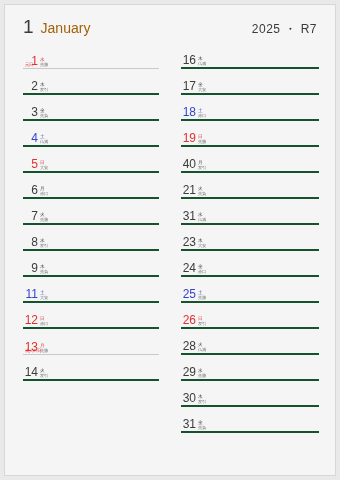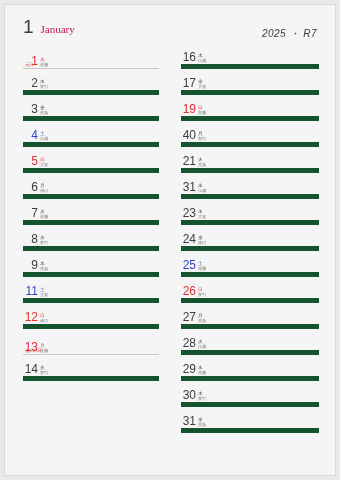--- a/index.html
+++ b/index.html
@@ -23,38 +23,37 @@
   }
   #title-wrap {
     position:absolute; left:18px; top:12px;
     display:flex; align-items:baseline; gap:7px;
   }
   #month-num {
     font-size:19px; font-weight:400; color:#3a3a3a;
     line-height:19px; letter-spacing:0px;
   }
   #month-name {
-    font-size:11px; font-weight:400; color:#be185d;
+    font-size:14px; font-weight:400; color:#a16207;
     line-height:13px;
-    font-family:Liberation Serif, serif;
   }
   #year-label {
-    position:absolute; right:18px; top:22px;
-    font-size:10px; color:#3a3a3a; letter-spacing:0.5px;font-style:italic;
+    position:absolute; right:18px; top:16px;
+    font-size:12px; color:#3a3a3a; letter-spacing:0.5px;
   }
 
   
   .column { position:absolute; top:38px; }
   #col-left  { left:18px;  width:136px; }
   #col-right { left:176px; width:138px; }
 
   .day-row {
     position:relative;
     height:26px;
-    border-bottom:5px solid #14532d;
+    border-bottom:2px solid #14532d;
   }
   .day-row.holiday-row { border-bottom:1px solid #c9c9c9; }
 
   .day-main {
     position:absolute; left:0; bottom:1px;
     display:flex; align-items:flex-end; gap:2px;
   }
   .day-num {
     font-size:12px; line-height:12px;
     color:#3c3c3c; font-weight:400;
@@ -232,20 +231,29 @@
       </div>
       <div class="day-row weekday">
         <div class="day-main">
           <span class="day-num">17</span>
           <span class="day-meta">
             <span class="dow">金</span>
             <span class="rokuyo">大安</span>
           </span>
         </div>
       </div>
+      <div class="day-row sat">
+        <div class="day-main">
+          <span class="day-num">18</span>
+          <span class="day-meta">
+            <span class="dow">土</span>
+            <span class="rokuyo">赤口</span>
+          </span>
+        </div>
+      </div>
       <div class="day-row sun">
         <div class="day-main">
           <span class="day-num">19</span>
           <span class="day-meta">
             <span class="dow">日</span>
             <span class="rokuyo">先勝</span>
           </span>
         </div>
       </div>
       <div class="day-row weekday">
@@ -306,29 +314,20 @@
         <div class="day-main">
           <span class="day-num">26</span>
           <span class="day-meta">
             <span class="dow">日</span>
             <span class="rokuyo">友引</span>
           </span>
         </div>
       </div>
       <div class="day-row weekday">
         <div class="day-main">
-          <span class="day-num">27</span>
-          <span class="day-meta">
-            <span class="dow">月</span>
-            <span class="rokuyo">先負</span>
-          </span>
-        </div>
-      </div>
-      <div class="day-row weekday">
-        <div class="day-main">
           <span class="day-num">28</span>
           <span class="day-meta">
             <span class="dow">火</span>
             <span class="rokuyo">仏滅</span>
           </span>
         </div>
       </div>
       <div class="day-row weekday">
         <div class="day-main">
           <span class="day-num">29</span>

